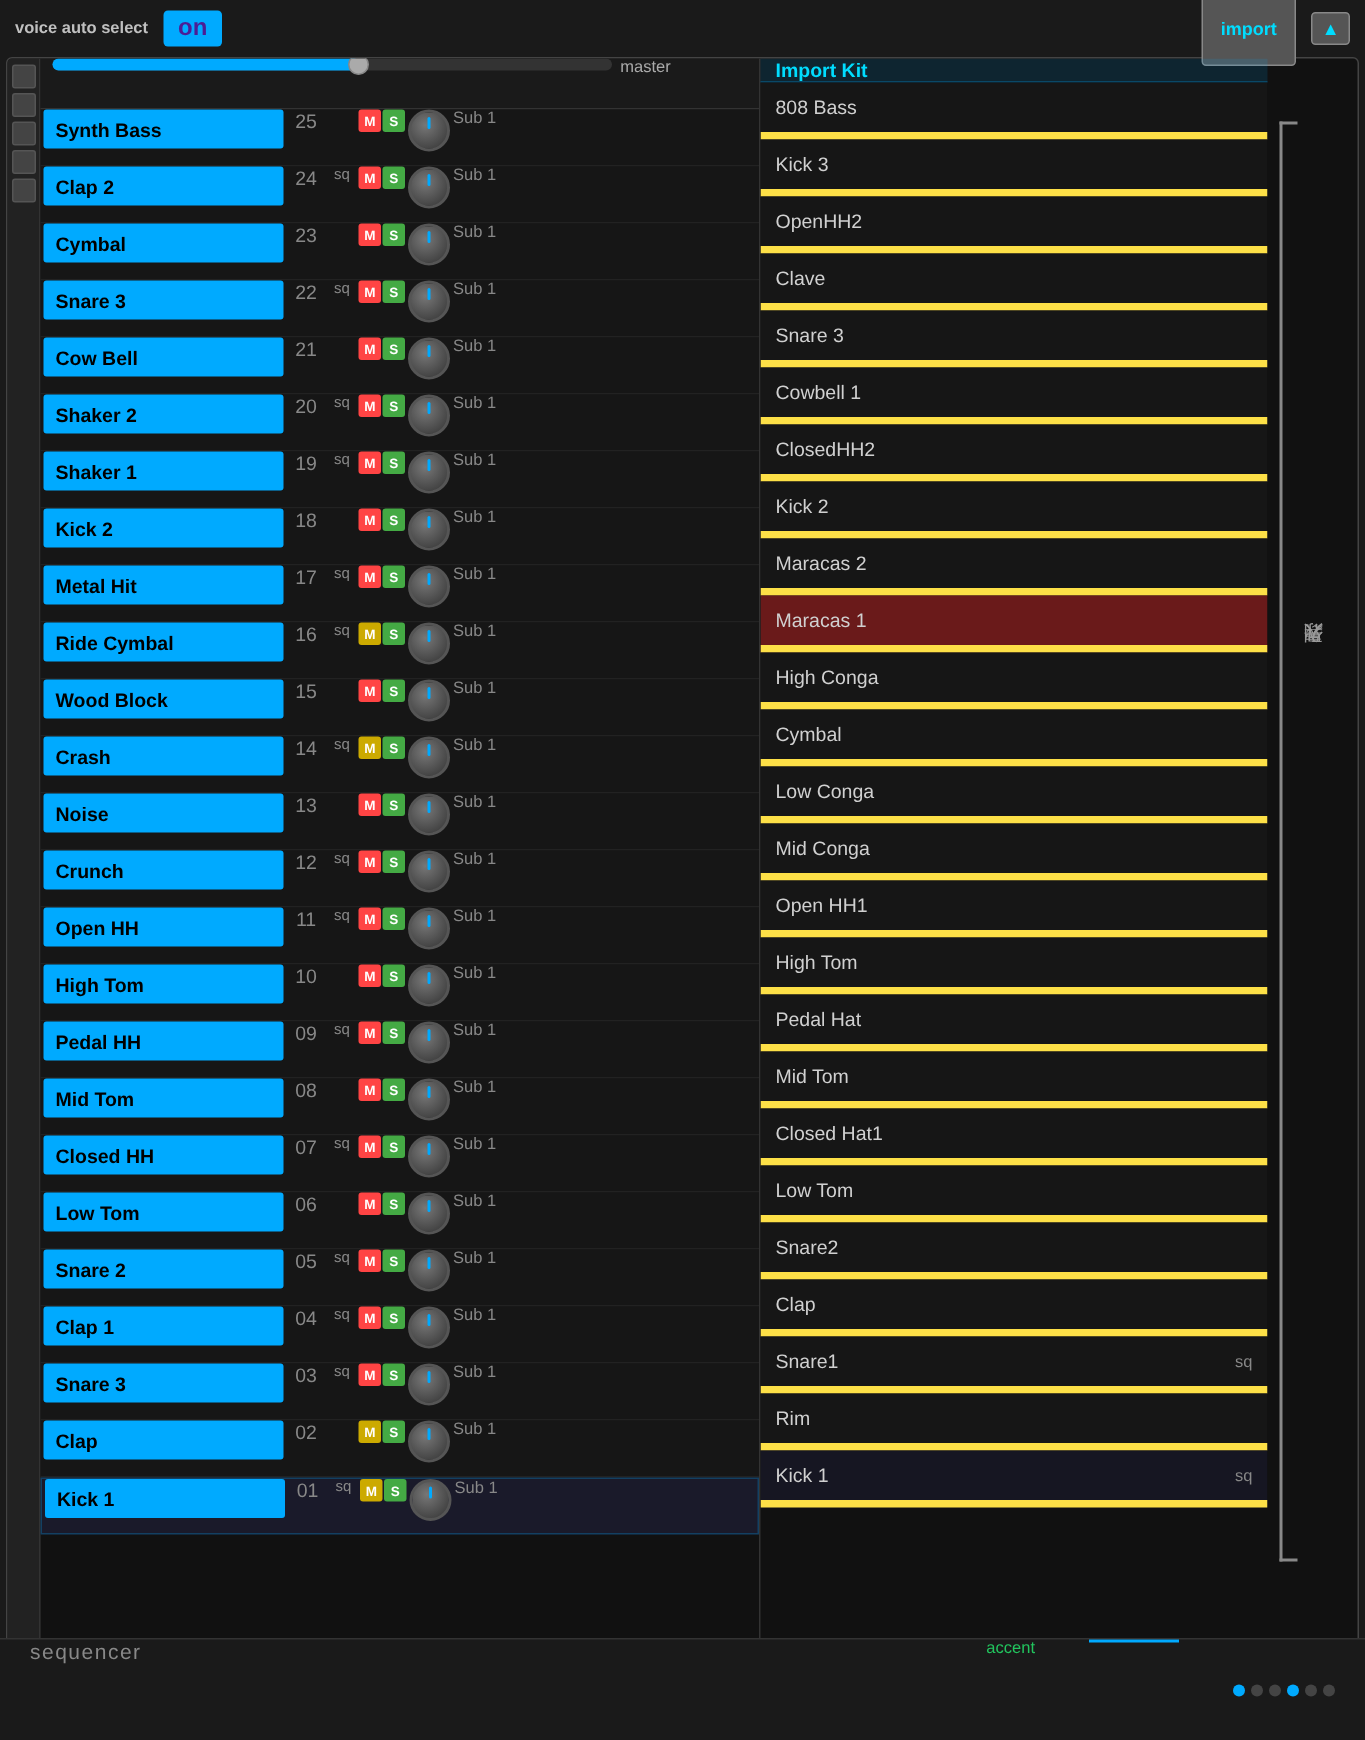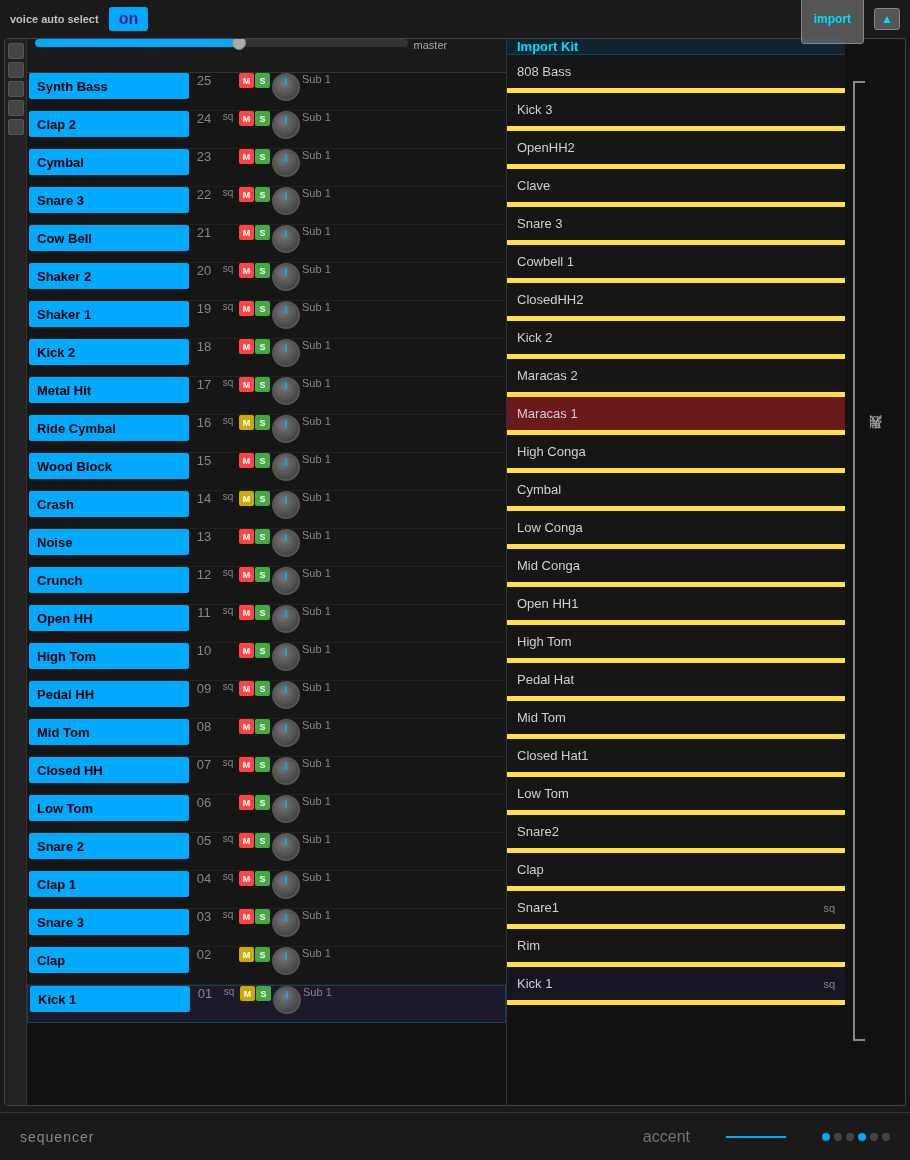--- a/index.html
+++ b/index.html
@@ -276,40 +276,39 @@
       font-size: 13px;
       flex: 1;
     }
     .import-sq {
       color: #888;
       font-size: 11px;
     }
 
     
     .bottom-bar {
-      height: 48px;
+      height: 68px;
       background: #1a1a1a;
       border-top: 1px solid #333;
       display: flex;
-      align-items: center;
       padding: 0 20px;
       gap: 36px;
       position: absolute;
       bottom: 0;
       left: 0;
       right: 0;
     }
     .sequencer-label {
       color: #888;
       font-size: 14px;
       letter-spacing: 1px;
     }
     .accent-label {
-      color: #737373;
-      font-size: 16px;
+      color: #22c55e;
+      font-size: 11px;
       margin-left: auto;
     }
     .accent-dots {
       display: flex;
       gap: 4px;
       align-items: center;
     }
     .accent-dot {
       width: 8px;
       height: 8px;

